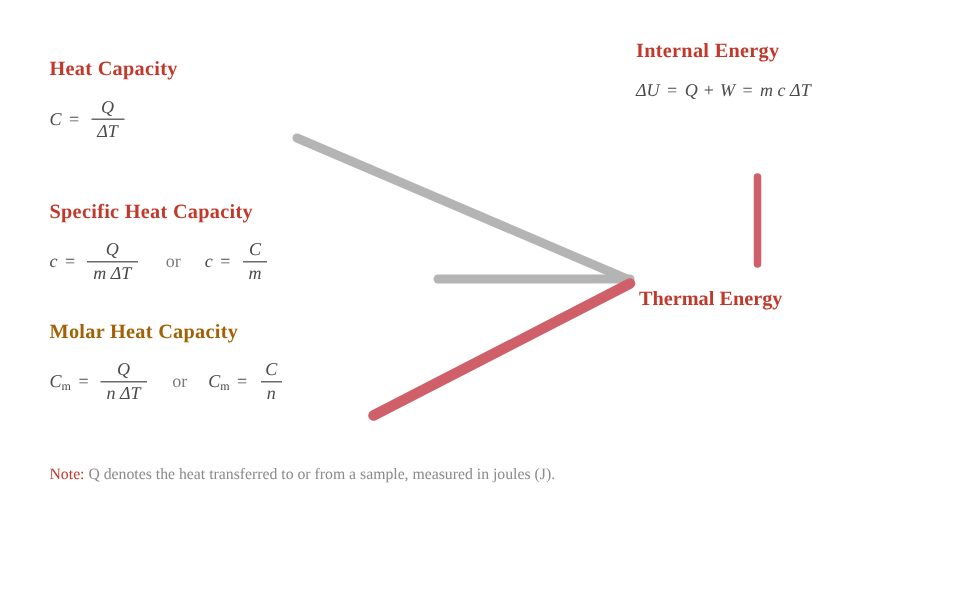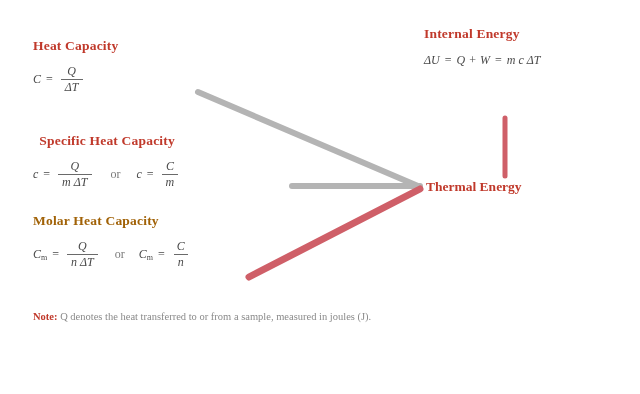--- a/index.html
+++ b/index.html
@@ -81,39 +81,40 @@
     font-style: normal;
   }
 
   
   #central-node {
     position: absolute;
     font-family: "Liberation Serif", serif;
     font-weight: bold;
     font-size: 13.5px;
     white-space: nowrap;
+    margin-top: 12px;
   }
 
   
   #caption {
     position: absolute;
     left: 33px;
     top: 310px;
     width: 500px;
   }
   .caption-line {
     font-family: "Liberation Serif", serif;
     font-size: 10.5px;
     color: #8a8a8a;
     line-height: 1.35;
     margin-bottom: 11px;
     white-space: nowrap;
   }
   .caption-key {
-    font-weight: bold;
+    font-weight: normal;
     text-align: center;
   }
   .caption-sym {
     font-style: italic;
     color: #7a7a7a;
   }
 </style>
 </head>
 <body>
 
@@ -143,21 +144,21 @@
     <div class="formula">
       <span class="lhs">C</span>
       <span class="eq">=</span>
       <span class="frac">
         <span class="num">Q</span>
         <span class="den">ΔT</span>
       </span>
     </div>
   </div>
 
-  <div class="block" style="left:33px; top:133px;text-align:center;">
+  <div class="block" style="left:33px; top:133px;">
     <div class="block-title" style="color:#c0392b;">Specific Heat Capacity</div>
     <div class="formula">
       <span class="lhs">c</span>
       <span class="eq">=</span>
       <span class="frac">
         <span class="num">Q</span>
         <span class="den">m ΔT</span>
       </span>
       <span class="op" style="margin-left:16px; margin-right:16px; color:#7a7a7a;">or</span>
       <span class="lhs">c</span>

